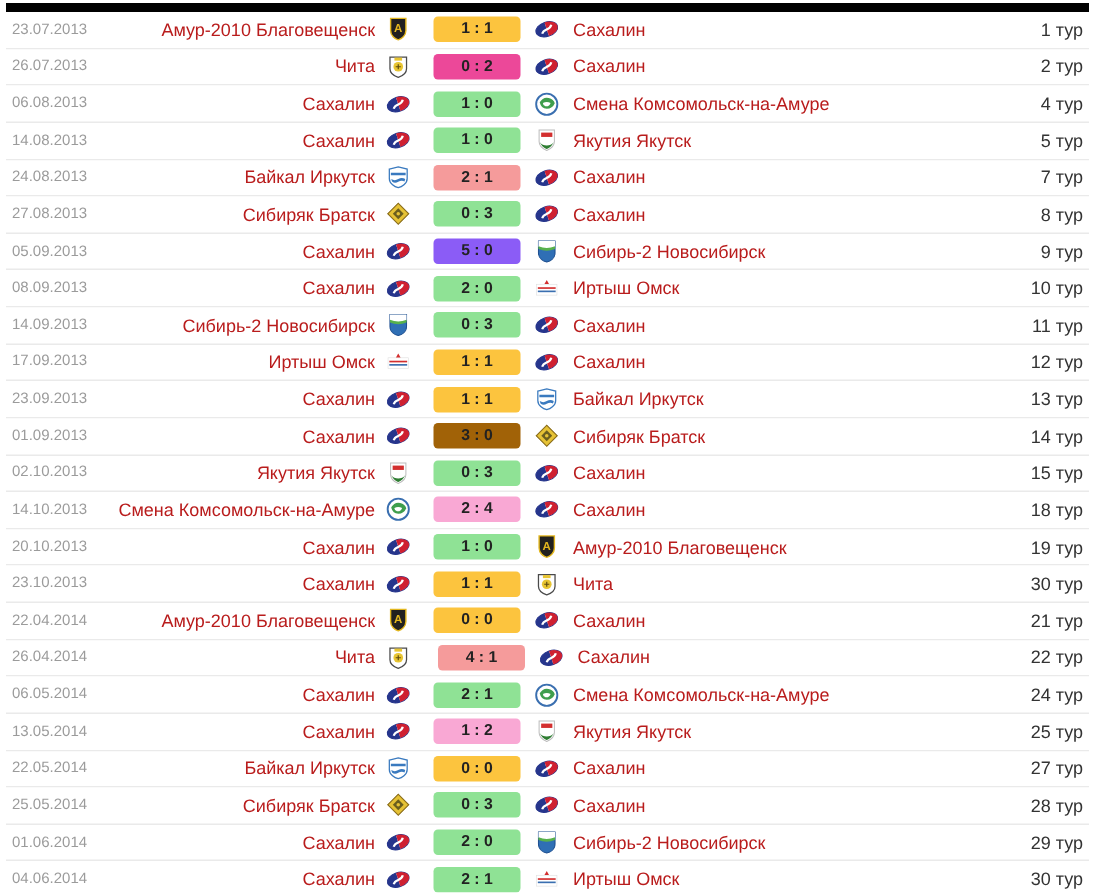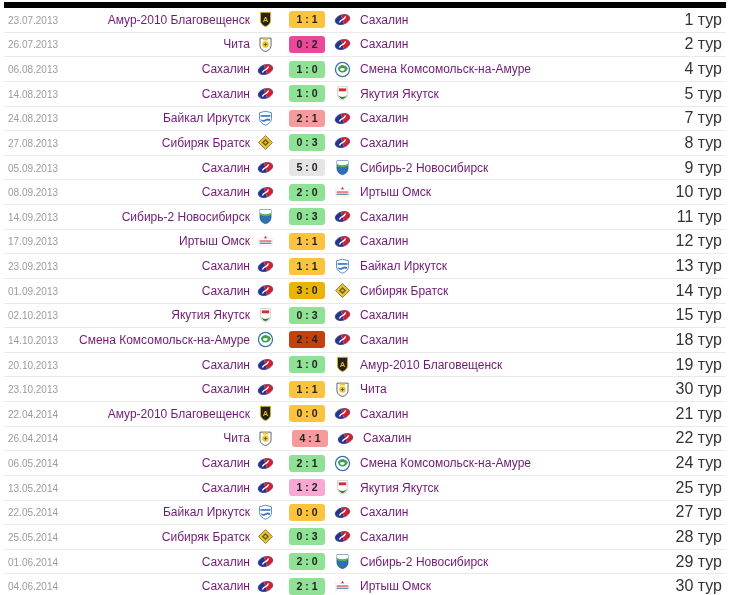--- a/index.html
+++ b/index.html
@@ -29,35 +29,35 @@
     width:270px; flex:none;
     display:flex; align-items:center; justify-content:flex-end; gap:7px;
     overflow:visible;
   }
   .right {
     flex:1 1 auto;
     display:flex; align-items:center; gap:9px;
     min-width:0;
   }
   .team-name {
-    font-size:12px; color:#701a75; white-space:nowrap;
+    font-size:12px; color:#b91c1c; white-space:nowrap;
   }
   .logo { width:17px; height:17px; flex:none; display:block; }
   .badge {
     flex:none;
-    width:36px; height:17px; line-height:17px;
+    width:58px; height:17px; line-height:17px;
     margin:0 9px 0 15px;
     border-radius:3px;
     text-align:center;
     font-size:10.5px; font-weight:bold; color:#222222;
     white-space:nowrap;
   }
   .tour {
     position:absolute; right:4px; top:50%; transform:translateY(-50%);
-    font-size:16px; color:#333333; white-space:nowrap;
+    font-size:12px; color:#333333; white-space:nowrap;
   }
   .svg-defs { position:absolute; width:0; height:0; overflow:hidden; }
 </style>
 </head>
 <body>
 
 <svg class="svg-defs" aria-hidden="true">
   <defs>
     <symbol id="logo-sakhalin" viewBox="0 0 20 20">
       <g transform="rotate(-18 10 10)">
@@ -215,21 +215,21 @@
     <span class="tour">8 тур</span>
   </div>
     <div class="row">
     <span class="date">05.09.2013</span>
     <div class="left">
       <span class="team-name">Сахалин</span>
       <svg class="logo">
           <use href="#logo-sakhalin" xlink:href="#logo-sakhalin"></use>
         </svg>
     </div>
-    <span class="badge" style="background-color: #e5e5e5;">5 : 0</span>
+    <span class="badge" style="background-color: #8b5cf6;">5 : 0</span>
     <div class="right">
       <svg class="logo">
           <use href="#logo-sibir2" xlink:href="#logo-sibir2"></use>
         </svg>
       <span class="team-name">Сибирь-2 Новосибирск</span>
     </div>
     <span class="tour">9 тур</span>
   </div>
     <div class="row">
     <span class="date">08.09.2013</span>
@@ -300,21 +300,21 @@
     <span class="tour">13 тур</span>
   </div>
     <div class="row">
     <span class="date">01.09.2013</span>
     <div class="left">
       <span class="team-name">Сахалин</span>
       <svg class="logo">
           <use href="#logo-sakhalin" xlink:href="#logo-sakhalin"></use>
         </svg>
     </div>
-    <span class="badge" style="background-color: #eab308;">3 : 0</span>
+    <span class="badge" style="background-color: #a16207;">3 : 0</span>
     <div class="right">
       <svg class="logo">
           <use href="#logo-sibiryak" xlink:href="#logo-sibiryak"></use>
         </svg>
       <span class="team-name">Сибиряк Братск</span>
     </div>
     <span class="tour">14 тур</span>
   </div>
     <div class="row">
     <span class="date">02.10.2013</span>
@@ -334,21 +334,21 @@
     <span class="tour">15 тур</span>
   </div>
     <div class="row">
     <span class="date">14.10.2013</span>
     <div class="left">
       <span class="team-name">Смена Комсомольск-на-Амуре</span>
       <svg class="logo">
           <use href="#logo-smena" xlink:href="#logo-smena"></use>
         </svg>
     </div>
-    <span class="badge" style="background-color: #c2410c;">2 : 4</span>
+    <span class="badge" style="background-color: #f9a8d4;">2 : 4</span>
     <div class="right">
       <svg class="logo">
           <use href="#logo-sakhalin" xlink:href="#logo-sakhalin"></use>
         </svg>
       <span class="team-name">Сахалин</span>
     </div>
     <span class="tour">18 тур</span>
   </div>
     <div class="row">
     <span class="date">20.10.2013</span>

